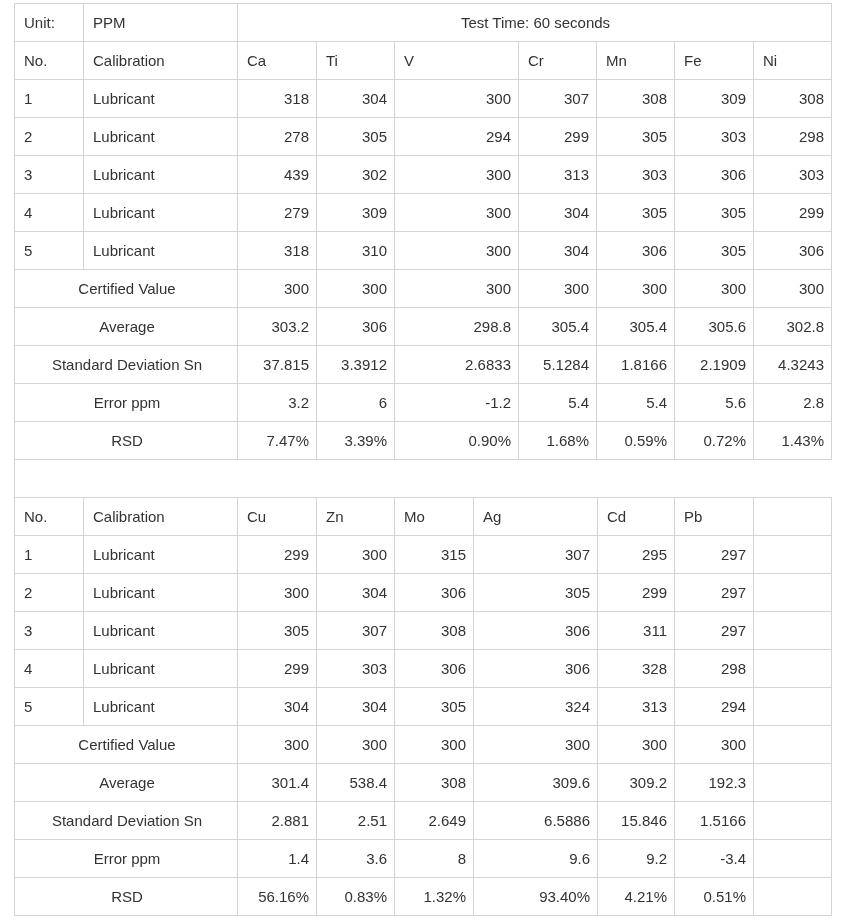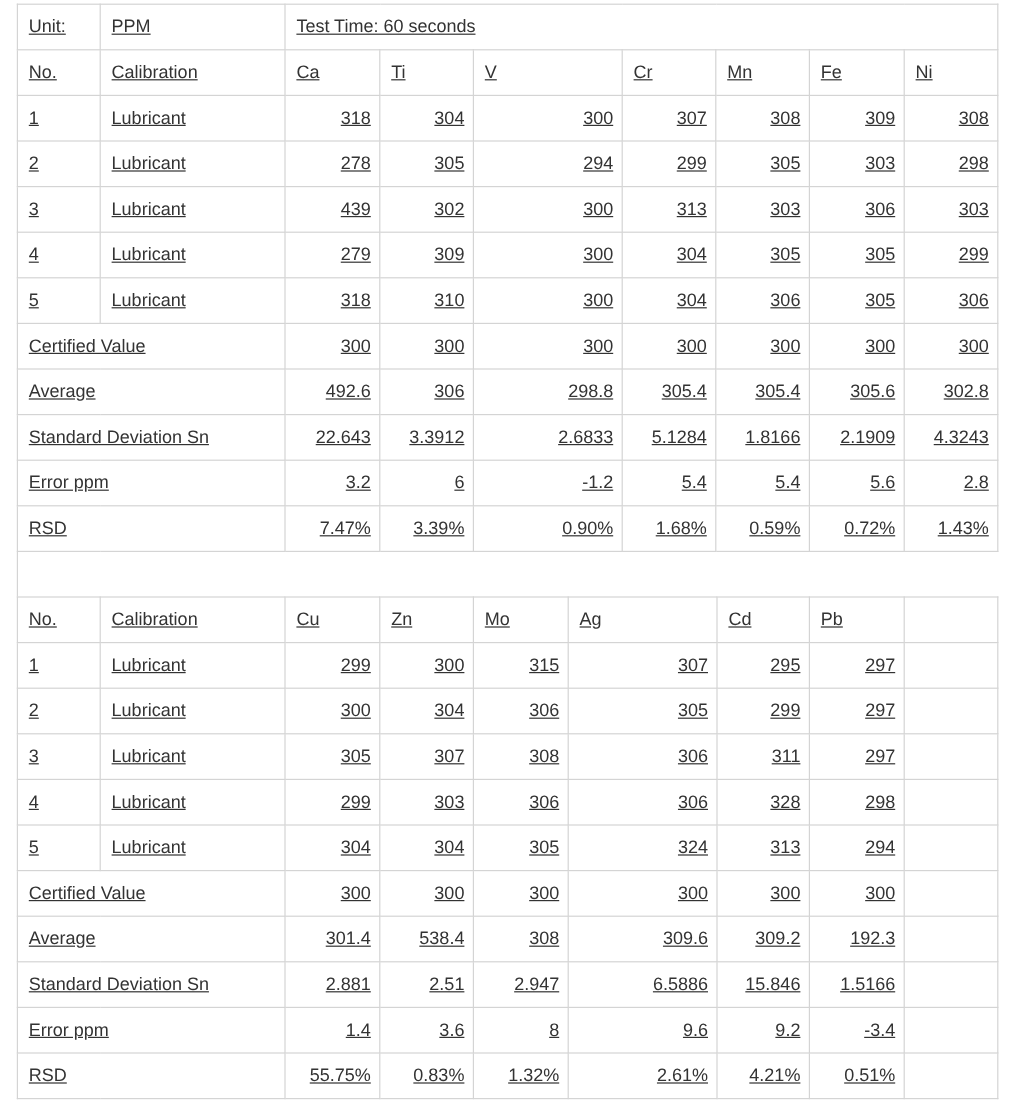--- a/index.html
+++ b/index.html
@@ -11,39 +11,38 @@
     font-family: "Liberation Sans", sans-serif;
     font-size: 15px;
     color: #333333;
     overflow: hidden;
   }
   .sheet {
     position: absolute;
     left: 14px;
     top: 3px;
     width: 818px;
-    text-decoration: underline;
   }
   table.grid {
     border-collapse: collapse;
     table-layout: fixed;
     width: 818px;
   }
   table.grid td {
     border: 1px solid #d4d4d4;
     height: 37px;
     padding: 0 7px 0 9px;
     overflow: hidden;
     white-space: nowrap;
     vertical-align: middle;
     background: #ffffff;
   }
   td.al { text-align: left; }
   td.ar { text-align: right; }
-  td.ac { }
+  td.ac { text-align: center; }
   .table-gap {
     height: 37px;
     border-left: 1px solid #d4d4d4;
   }
   
   #table1 col:nth-child(1) { width: 69px; }
   #table1 col:nth-child(2) { width: 154px; }
   #table1 col:nth-child(3) { width: 79px; }
   #table1 col:nth-child(4) { width: 78px; }
   #table1 col:nth-child(5) { width: 124px; }
@@ -156,31 +155,31 @@
           <td class="ar">300</td>
           <td class="ar">300</td>
           <td class="ar">300</td>
           <td class="ar">300</td>
           <td class="ar">300</td>
           <td class="ar">300</td>
           <td class="ar">300</td>
         </tr>
         <tr>
           <td class="ac" colspan="2">Average</td>
-          <td class="ar">492.6</td>
+          <td class="ar">303.2</td>
           <td class="ar">306</td>
           <td class="ar">298.8</td>
           <td class="ar">305.4</td>
           <td class="ar">305.4</td>
           <td class="ar">305.6</td>
           <td class="ar">302.8</td>
         </tr>
         <tr>
           <td class="ac" colspan="2">Standard Deviation Sn</td>
-          <td class="ar">22.643</td>
+          <td class="ar">37.815</td>
           <td class="ar">3.3912</td>
           <td class="ar">2.6833</td>
           <td class="ar">5.1284</td>
           <td class="ar">1.8166</td>
           <td class="ar">2.1909</td>
           <td class="ar">4.3243</td>
         </tr>
         <tr>
           <td class="ac" colspan="2">Error ppm</td>
           <td class="ar">3.2</td>
@@ -302,42 +301,42 @@
           <td class="ar">308</td>
           <td class="ar">309.6</td>
           <td class="ar">309.2</td>
           <td class="ar">192.3</td>
           <td></td>
         </tr>
         <tr>
           <td class="ac" colspan="2">Standard Deviation Sn</td>
           <td class="ar">2.881</td>
           <td class="ar">2.51</td>
-          <td class="ar">2.947</td>
+          <td class="ar">2.649</td>
           <td class="ar">6.5886</td>
           <td class="ar">15.846</td>
           <td class="ar">1.5166</td>
           <td></td>
         </tr>
         <tr>
           <td class="ac" colspan="2">Error ppm</td>
           <td class="ar">1.4</td>
           <td class="ar">3.6</td>
           <td class="ar">8</td>
           <td class="ar">9.6</td>
           <td class="ar">9.2</td>
           <td class="ar">-3.4</td>
           <td></td>
         </tr>
         <tr>
           <td class="ac" colspan="2">RSD</td>
-          <td class="ar">55.75%</td>
+          <td class="ar">56.16%</td>
           <td class="ar">0.83%</td>
           <td class="ar">1.32%</td>
-          <td class="ar">2.61%</td>
+          <td class="ar">93.40%</td>
           <td class="ar">4.21%</td>
           <td class="ar">0.51%</td>
           <td></td>
         </tr>
       </tbody>
   </table>
 
 </div>
 
 </body></html>

